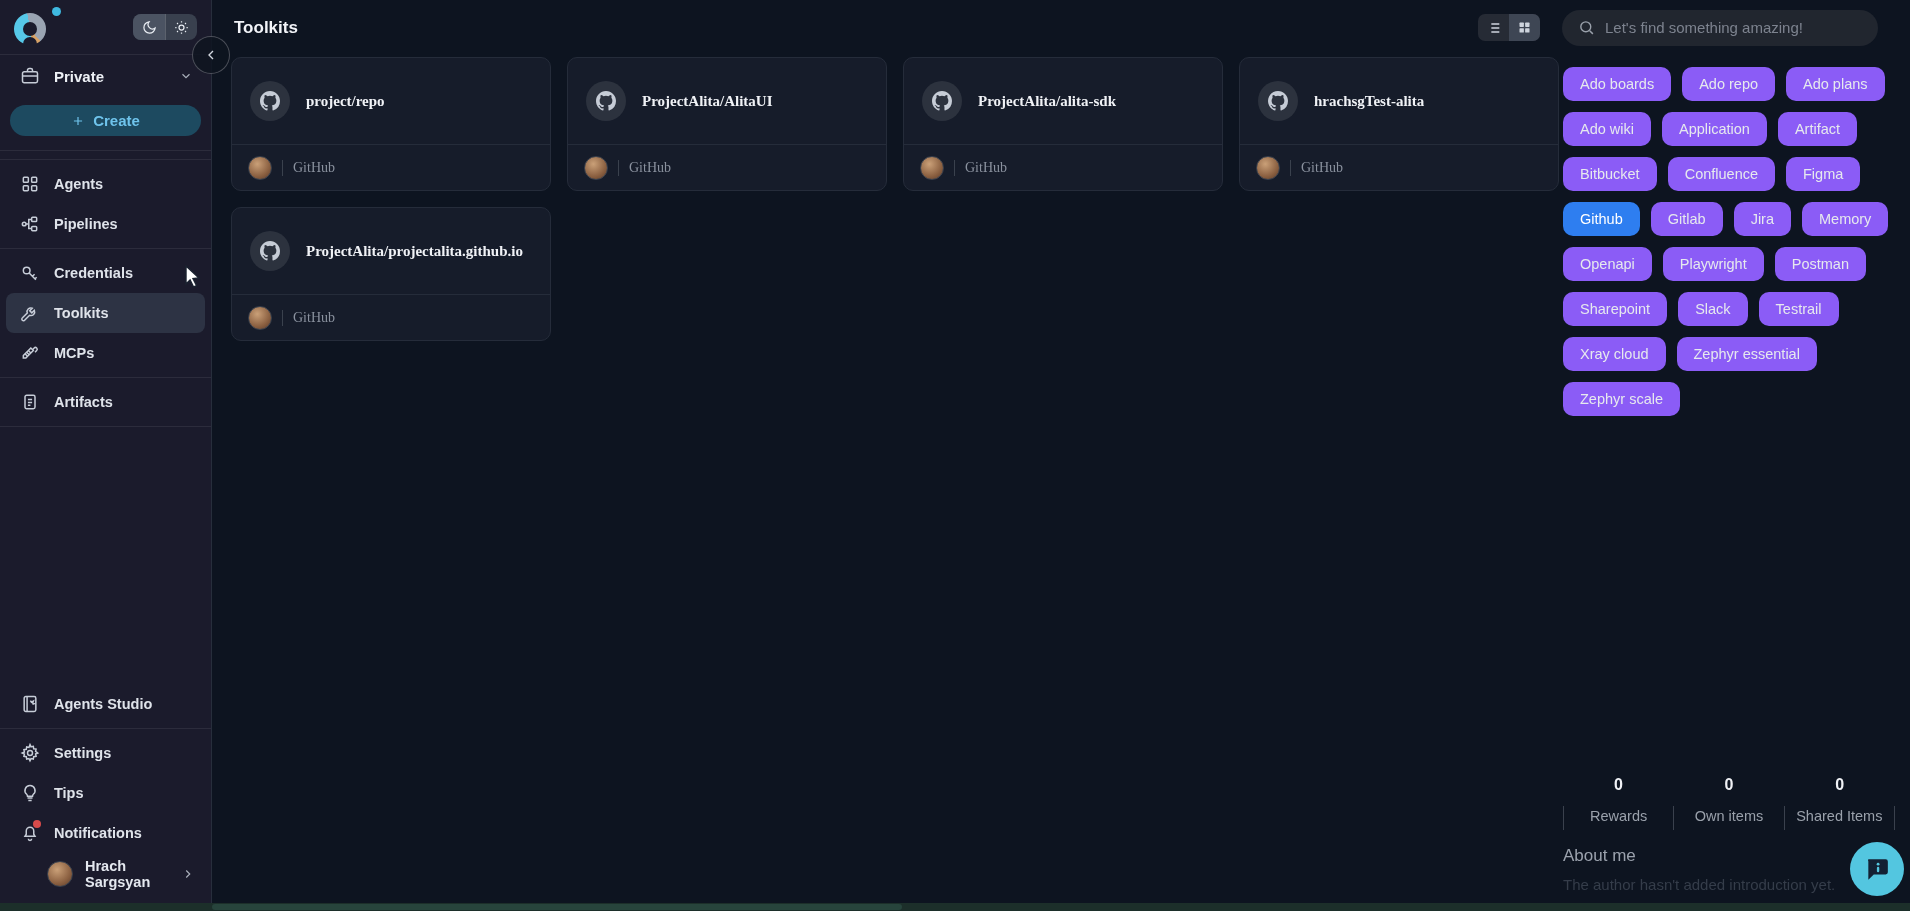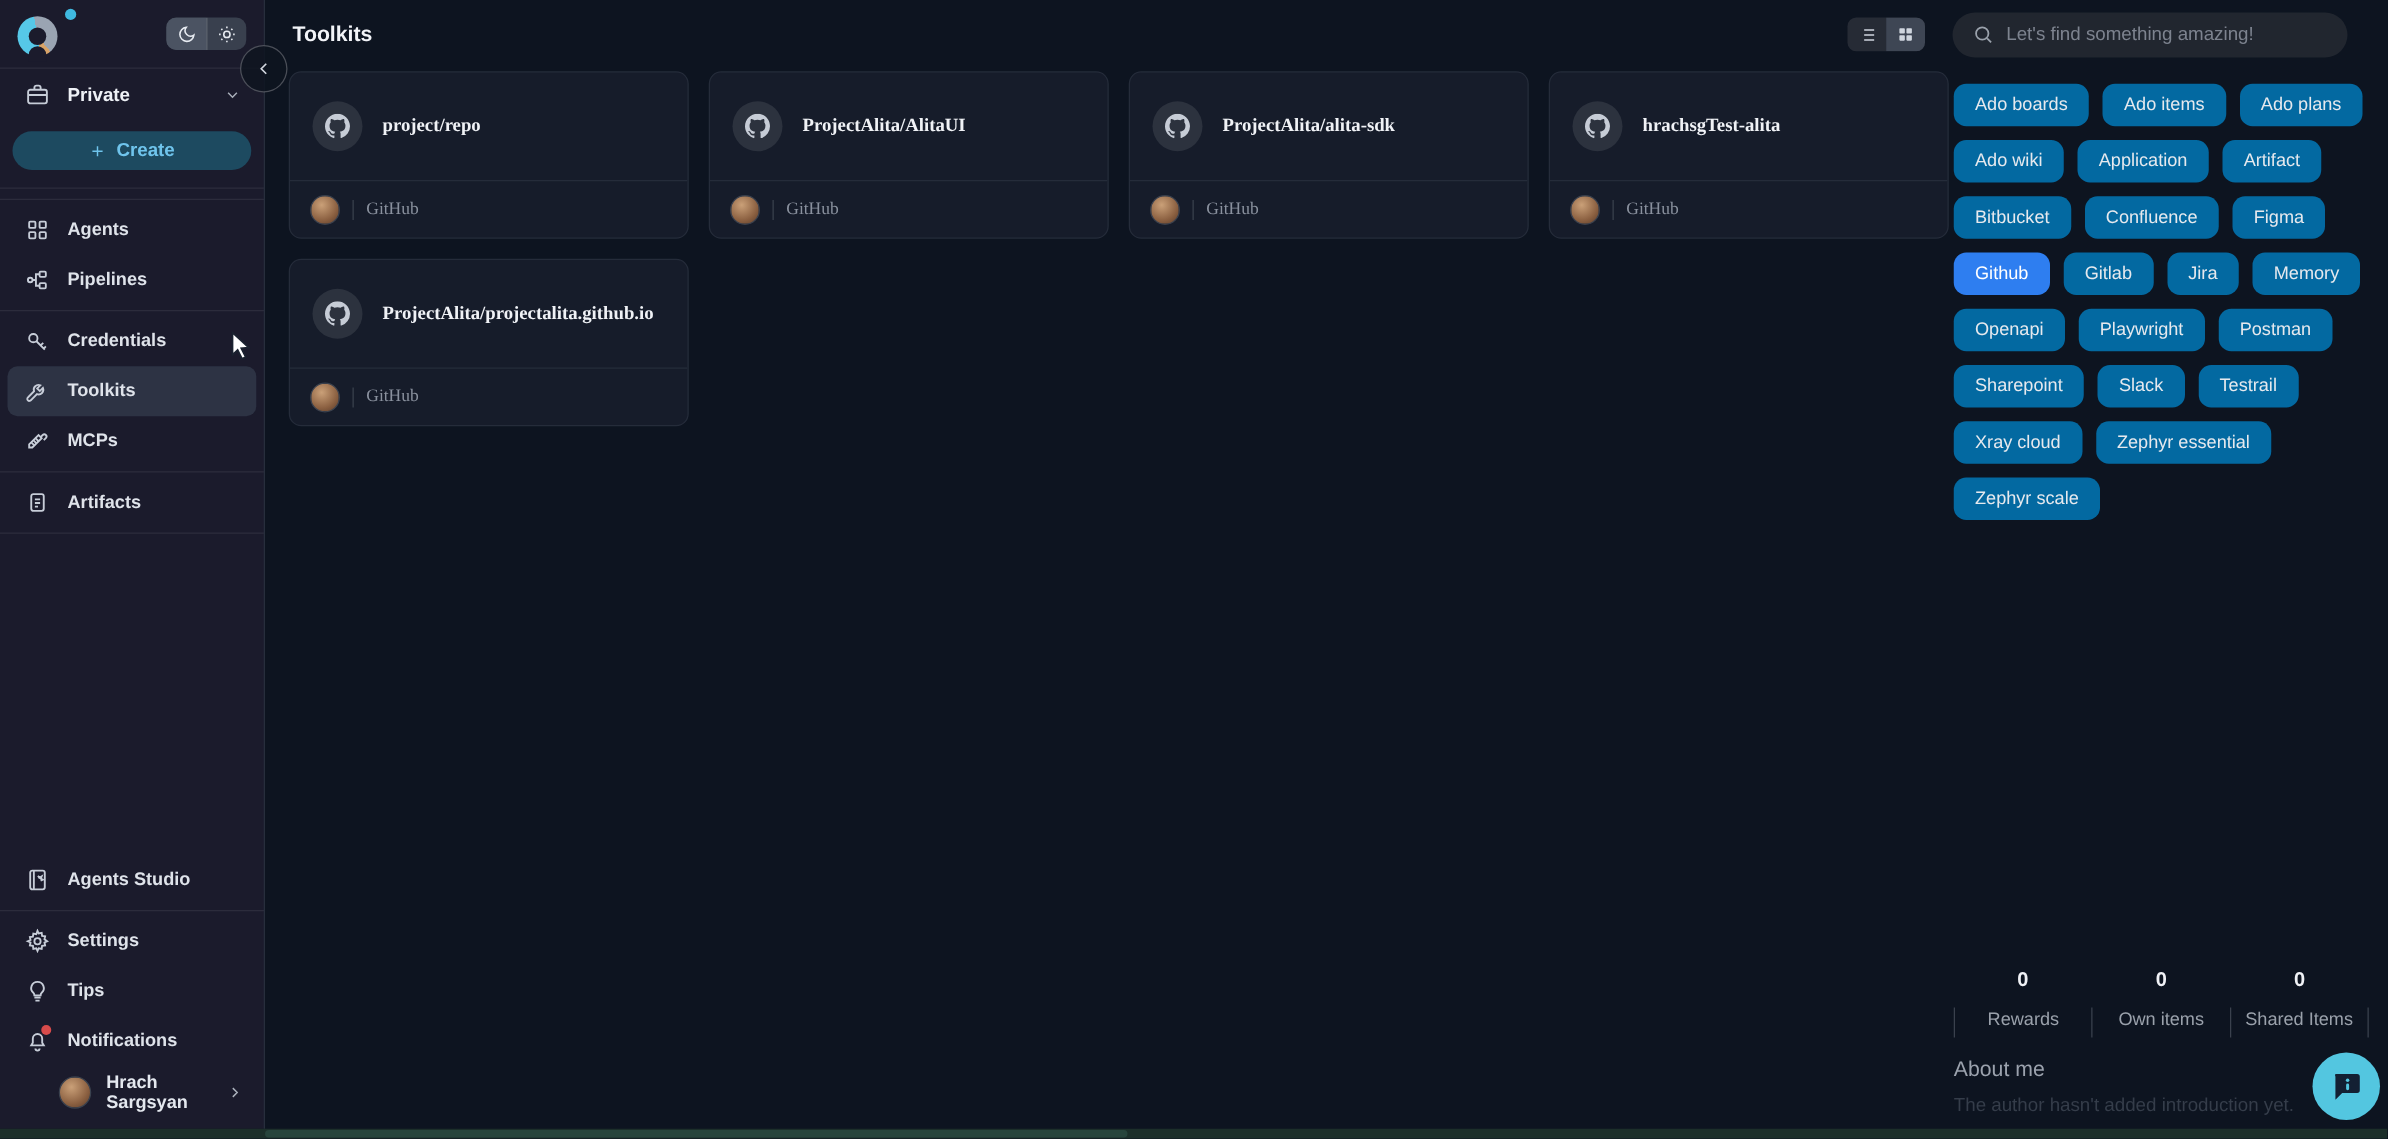--- a/index.html
+++ b/index.html
@@ -85,21 +85,21 @@
   .tk-vdiv { width:1px; height:16px; background:#3a414d; }
   .tk-provider { font-size:14px; color:#8a919e; }
 
   
   .right-panel { width:347px; padding:12px 15px 0 0; display:flex; flex-direction:column; }
   .types-head { display:flex; align-items:center; justify-content:space-between; margin-bottom:12px; }
   .types-title { font-size:16px; color:#c3c9d4; }
   .clear-btn { width:30px; height:30px; border-radius:50%; background:#232832;
     display:flex; align-items:center; justify-content:center; color:#d6dbe3; cursor:pointer; }
   .chips { display:flex; flex-wrap:wrap; gap:11px; }
-  .chip { padding:9px 17px; background:#0369a1; border-radius:10px; font-size:14.5px;
+  .chip { padding:9px 17px; background:#8b5cf6; border-radius:10px; font-size:14.5px;
     font-weight:500; color:#e6e9ee; cursor:pointer; white-space:nowrap; }
   .chip.selected { background:#2e7ef0; color:#ffffff; }
 
   .profile-block { margin-top:auto; padding-bottom:10px; }
   .stats-row { display:flex; margin-bottom:16px; }
   .stat { flex:1; text-align:center; }
   .stat-val { font-size:16px; font-weight:700; color:#f0f2f6; margin-bottom:10px; }
   .stat-label-row { display:flex; }
   .stat-label-row .stat-label { flex:1; font-size:14.5px; color:#9aa1ab; text-align:center;
     border-left:1px solid #3a414d; padding:2px 0 6px 0; }
@@ -414,21 +414,21 @@
             <span class="tk-vdiv"></span>
             <span class="tk-provider">GitHub</span>
           </div>
         </div>
 
       </section>
 
       <aside class="right-panel">
         <div class="chips">
           <span class="chip">Ado boards</span>
-          <span class="chip">Ado items</span>
+          <span class="chip">Ado repo</span>
           <span class="chip">Ado plans</span>
           <span class="chip">Ado wiki</span>
           <span class="chip">Application</span>
           <span class="chip">Artifact</span>
           <span class="chip">Bitbucket</span>
           <span class="chip">Confluence</span>
           <span class="chip">Figma</span>
           <span class="chip selected">Github</span>
           <span class="chip">Gitlab</span>
           <span class="chip">Jira</span>

